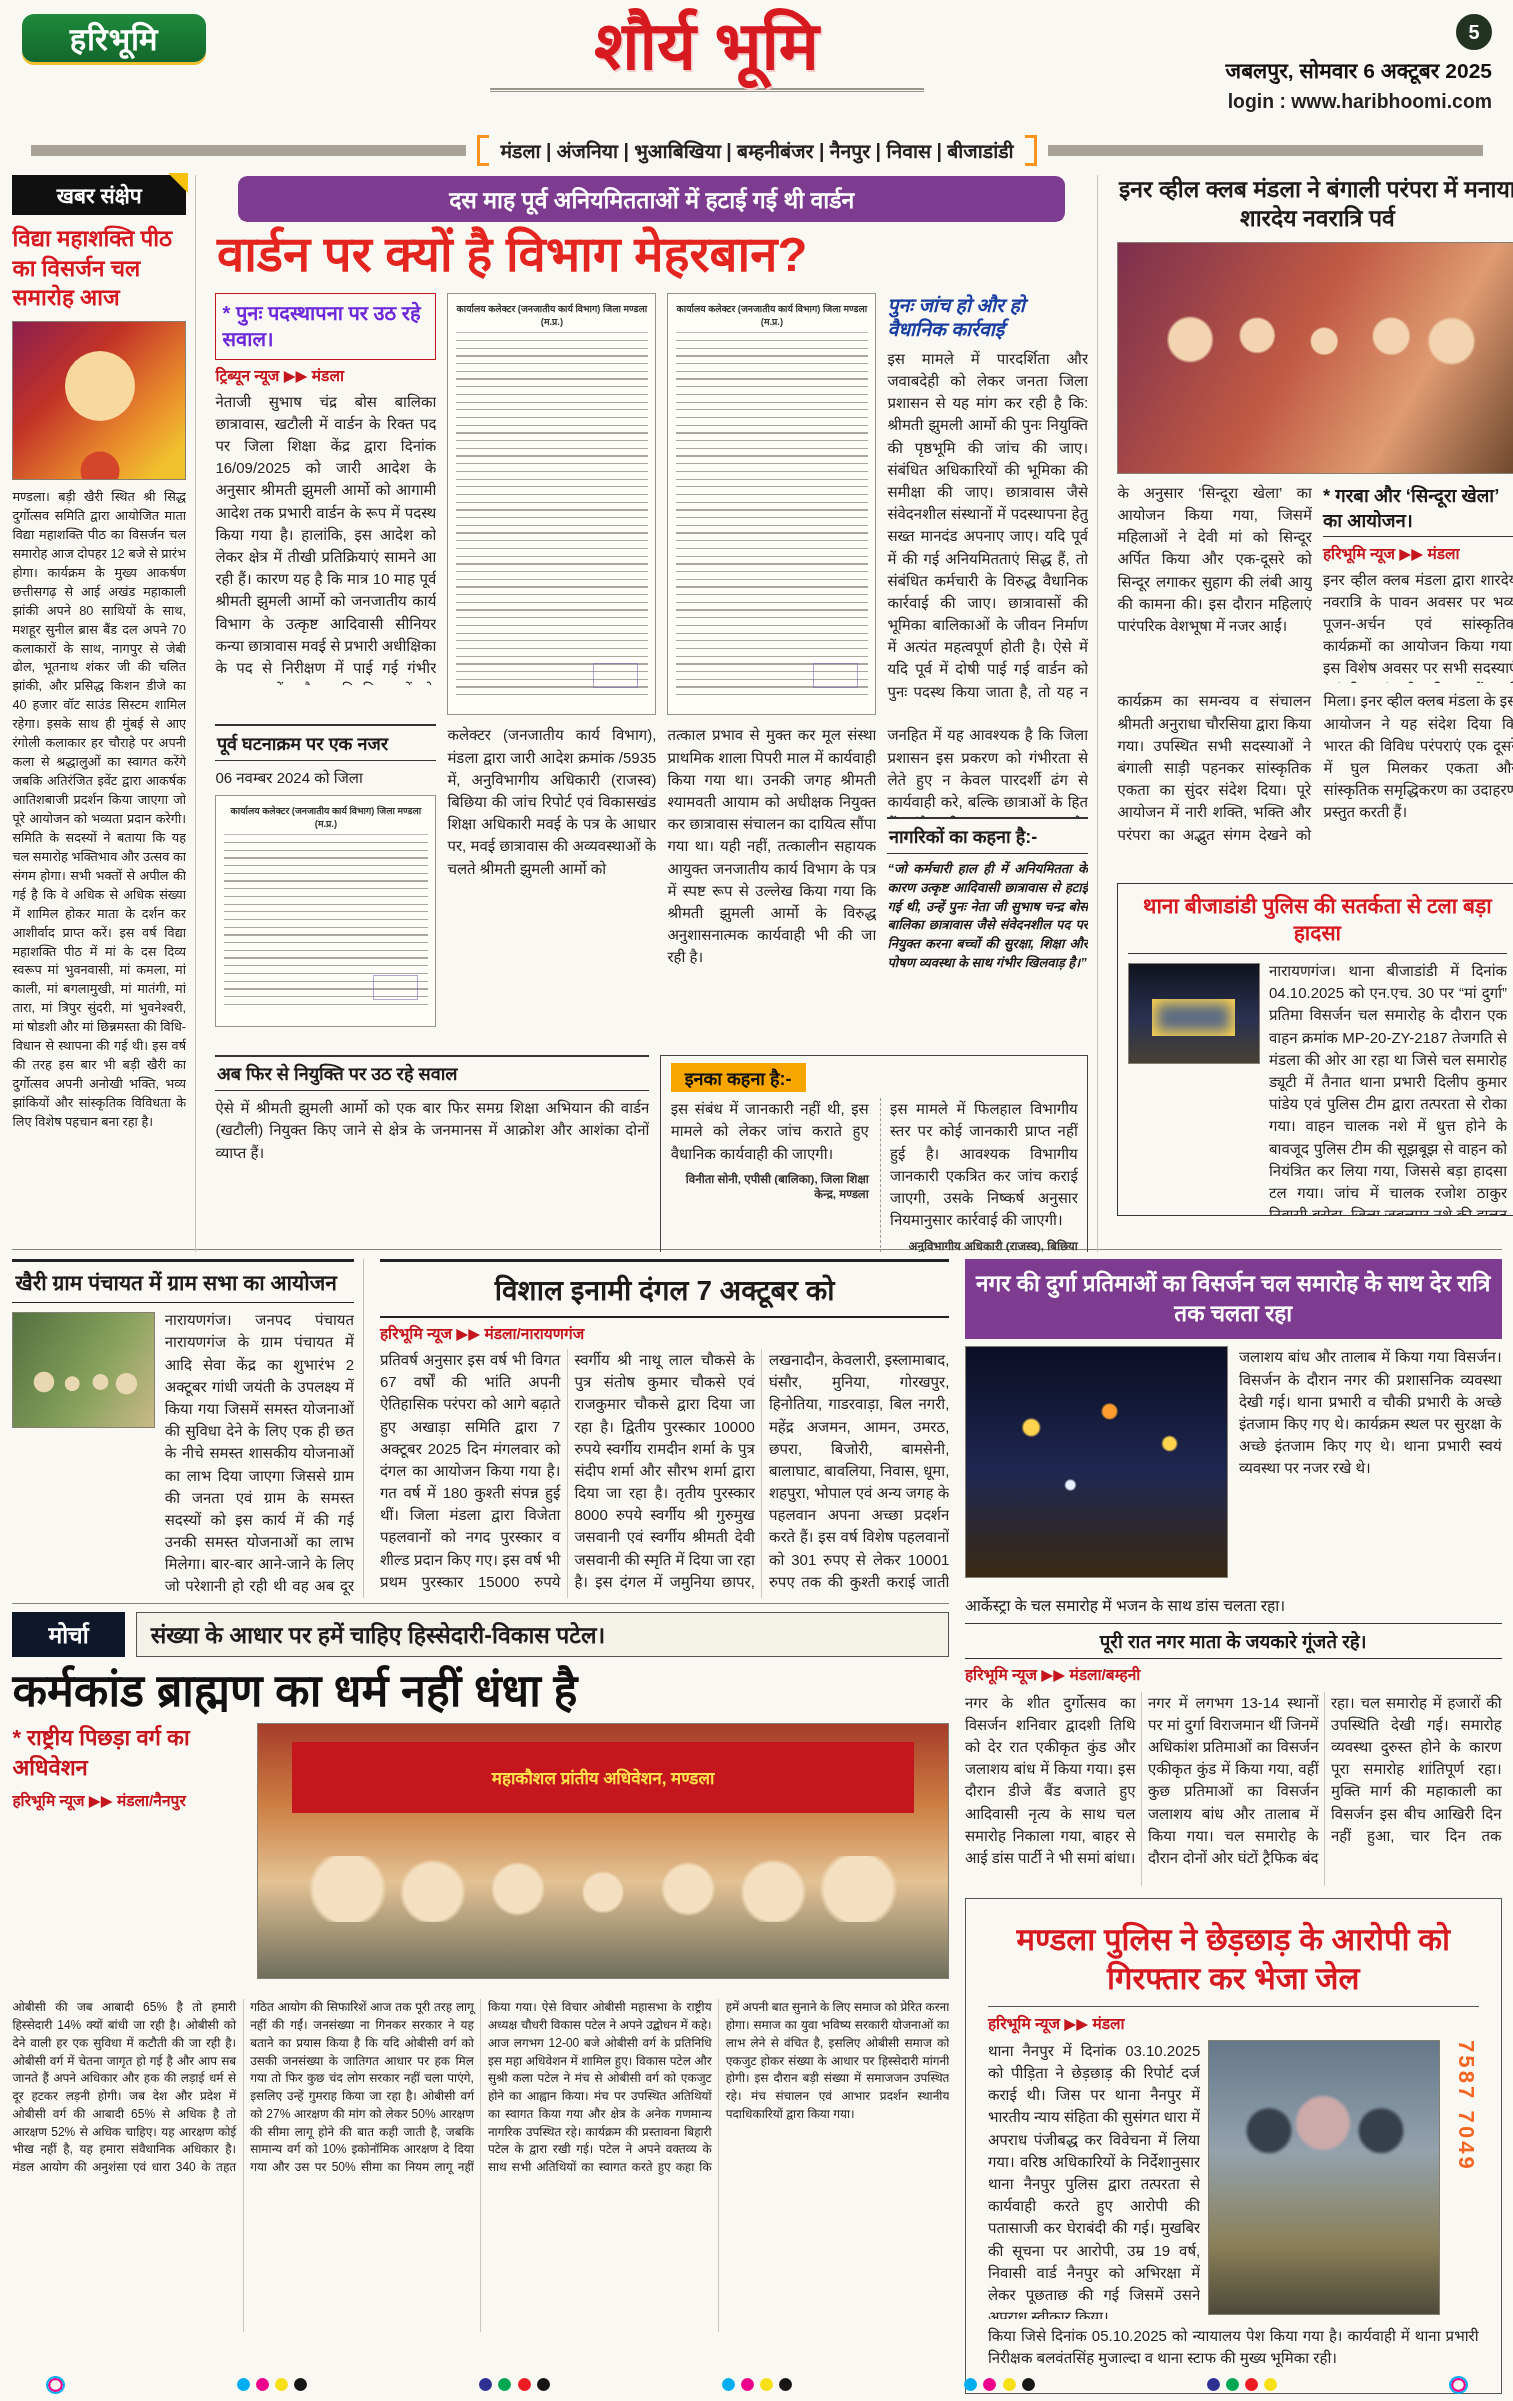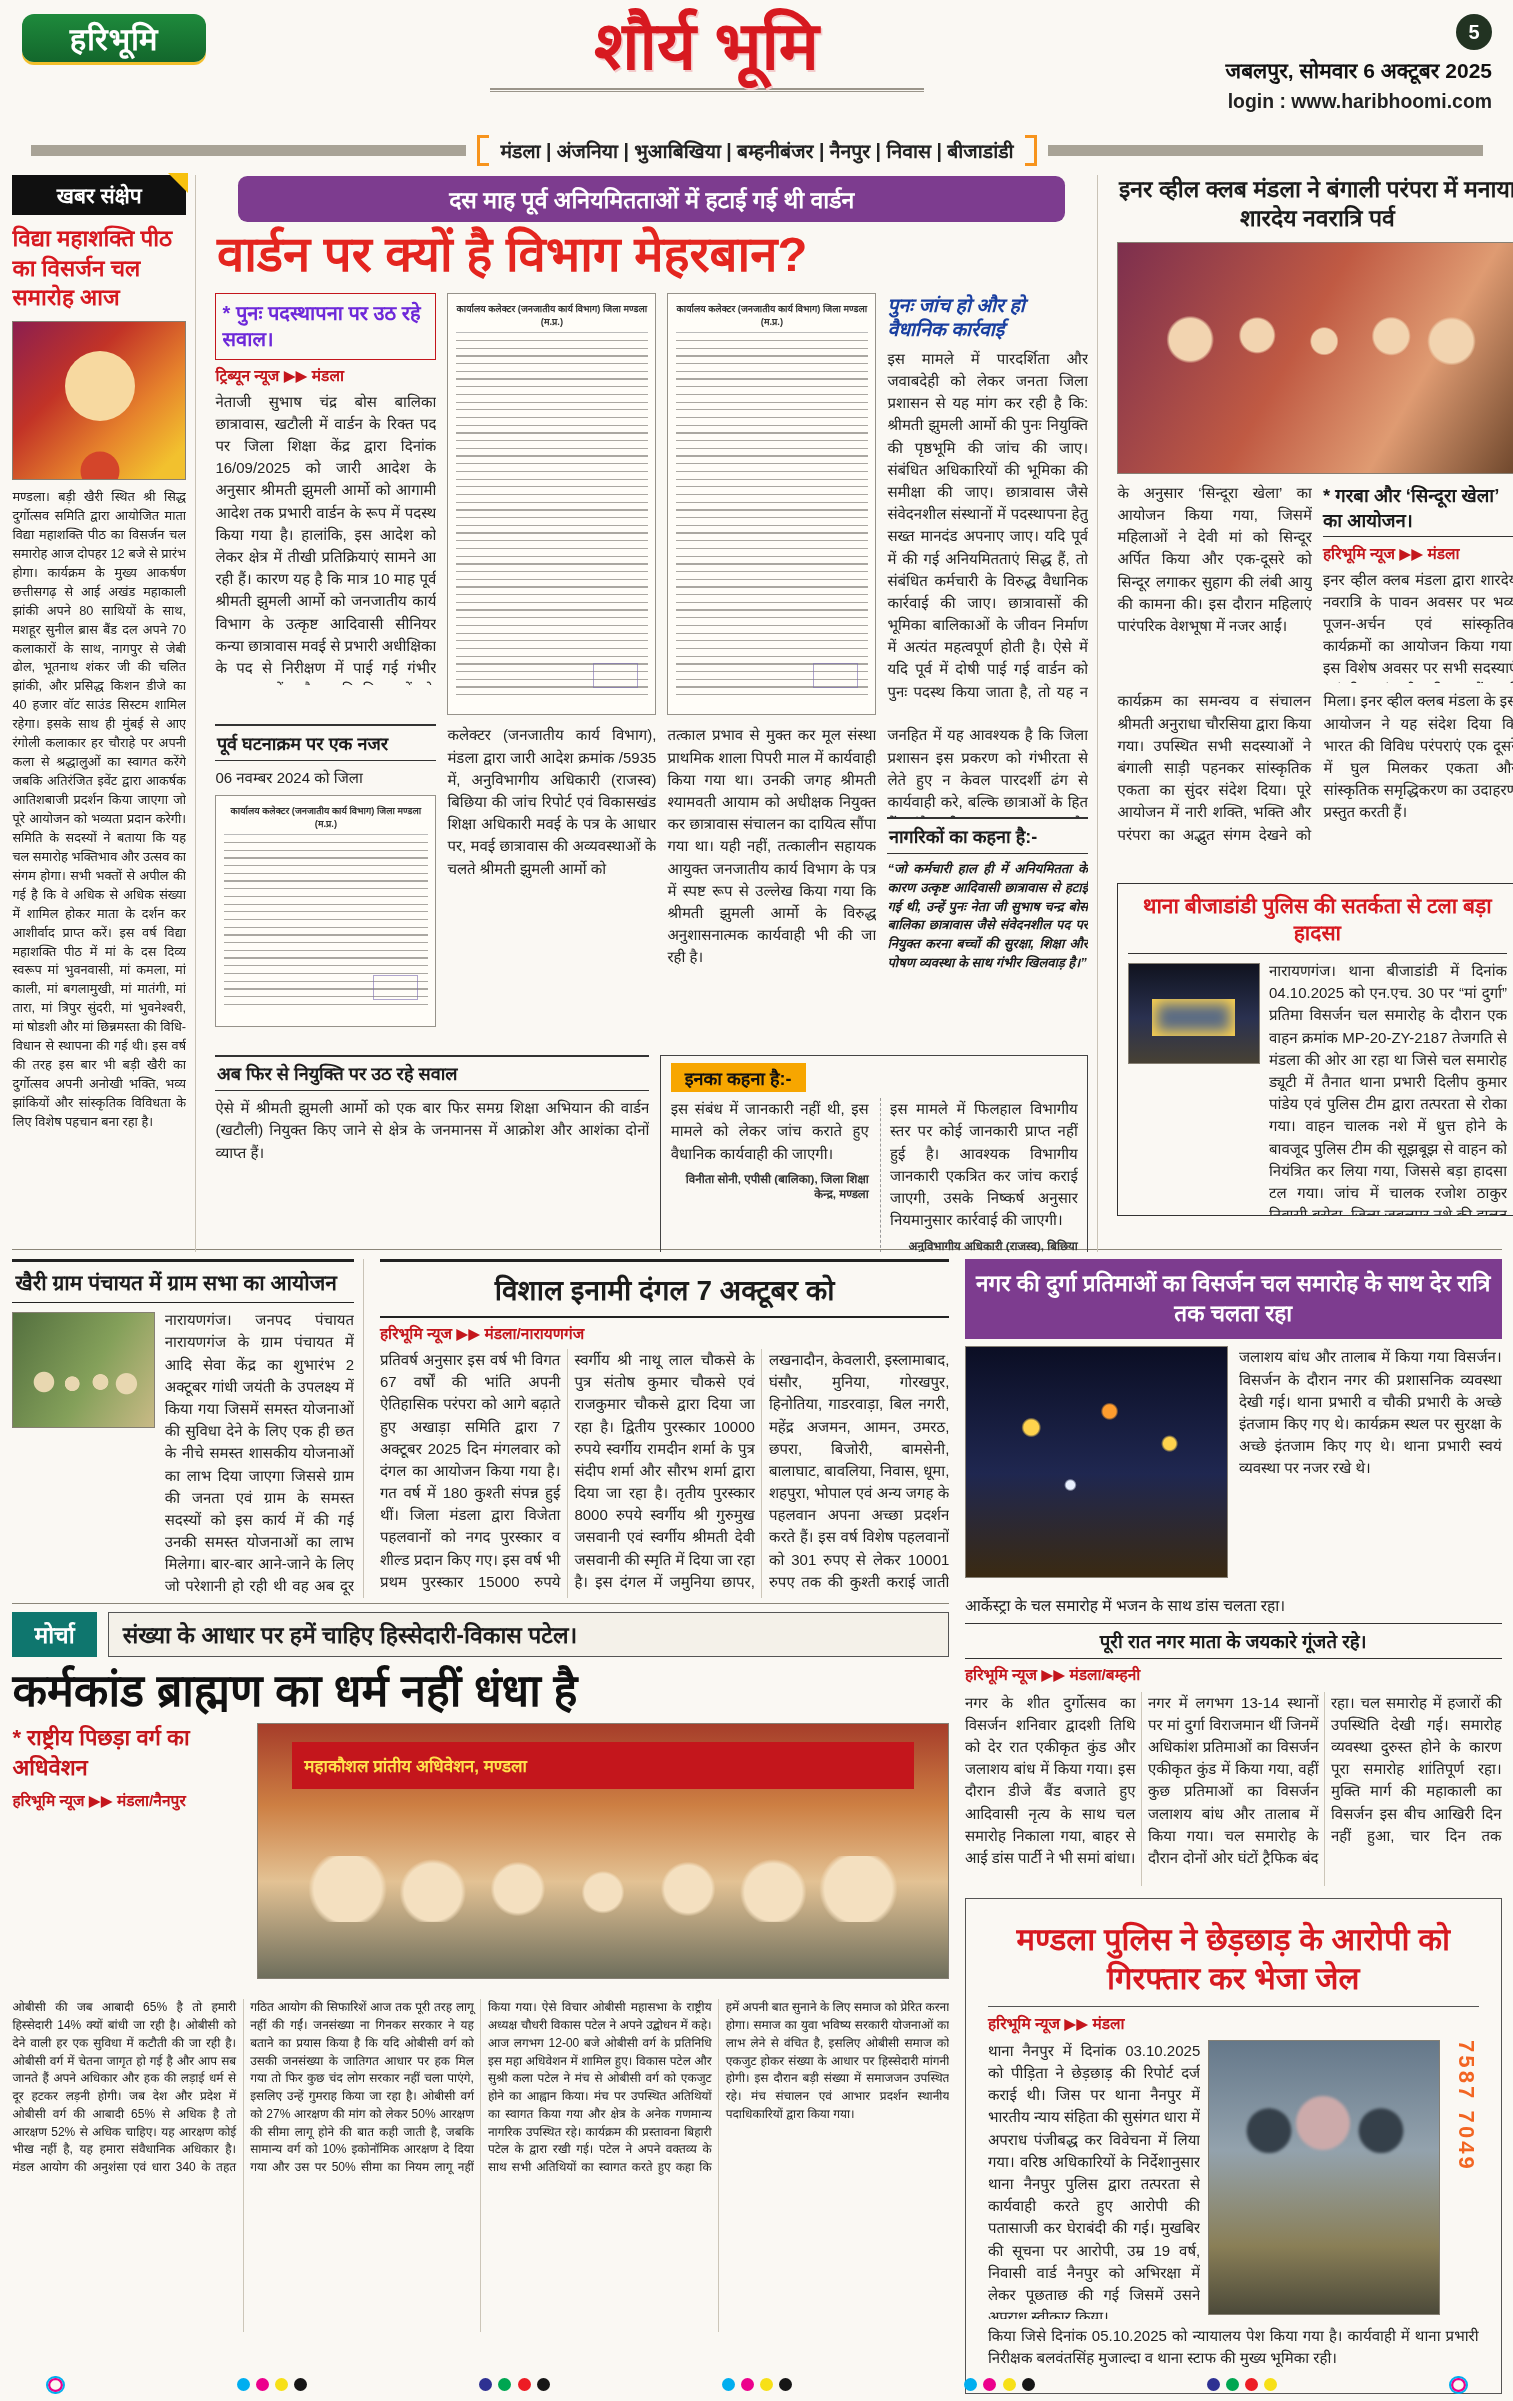--- a/index.html
+++ b/index.html
@@ -92,28 +92,28 @@
   
   .durga-banner { background:#7d3c8f; color:#fff; font-size:22.5px; font-weight:800; line-height:1.35; text-align:center; padding:9.3px 11px; }
   .durga-row { display:grid; grid-template-columns:263px 1fr; gap:11px; margin-top:7.7px; height:232px; overflow:hidden; }
   .photo-night { height:232px; background:linear-gradient(180deg,#0b0e24,#1f2750 55%,#3a2a12); background-image:radial-gradient(circle at 25% 35%, #ffd34d 0 3%, transparent 4%),radial-gradient(circle at 55% 28%, #ff9d2e 0 3%, transparent 4%),radial-gradient(circle at 78% 42%, #ffd34d 0 2.5%, transparent 3.5%),radial-gradient(circle at 40% 60%, #e8f0ff 0 2%, transparent 3%),linear-gradient(180deg,#0b0e24,#1f2750 55%,#3a2a12); }
   .durga-boldline { font-size:15.5px; font-weight:400; margin-top:16px; }
   .durga-subhead { font-size:18.6px; font-weight:700; text-align:center; border-top:1.5px solid #333; border-bottom:1.5px solid #333; padding:4.6px; margin-top:6.2px; }
   .durga-body { margin-top:6.2px; column-count:3; column-gap:12.4px; column-rule:0.8px solid #ccc6b8; height:194px; }
 
   
   .morcha-strip { display:flex; align-items:stretch; gap:11px; margin-top:7.7px; height:45px; }
-  .morcha-tab { background:#0f766e; color:#fff; font-size:23px; font-weight:800; display:flex; align-items:center; justify-content:center; padding:0 22px; }
+  .morcha-tab { background:#0f172a; color:#fff; font-size:23px; font-weight:800; display:flex; align-items:center; justify-content:center; padding:0 36px; }
   .morcha-strip-headline { flex:1; border:1.5px solid #555; font-size:23px; font-weight:800; display:flex; align-items:center; padding:0 14px; background:#f4f1e9; }
   .morcha-headline { font-size:45px; font-weight:800; line-height:1.1; margin:9.3px 0 7.7px 0; color:#111; }
   .morcha-toprow { display:grid; grid-template-columns:232px 1fr; gap:12.4px; height:267px; overflow:hidden; }
   .morcha-subhead { color:#c4161c; font-size:22px; font-weight:800; line-height:1.35; margin-bottom:6.2px; }
   .photo-stage { height:256px; background:linear-gradient(180deg,#a63d2a,#cd7f43 32%,#e3c294 62%,#6e6e5c); }
   .photo-stage::before { content:""; position:absolute; left:6%; top:52%; width:88%; height:26%; background:radial-gradient(circle at 8% 50%, #f4e0c0 0 6%, transparent 7%),radial-gradient(circle at 22% 55%, #f4e0c0 0 6%, transparent 7%),radial-gradient(circle at 36% 50%, #f4e0c0 0 6%, transparent 7%),radial-gradient(circle at 50% 55%, #f4e0c0 0 6%, transparent 7%),radial-gradient(circle at 64% 50%, #f4e0c0 0 6%, transparent 7%),radial-gradient(circle at 78% 55%, #f4e0c0 0 6%, transparent 7%),radial-gradient(circle at 92% 50%, #f4e0c0 0 6%, transparent 7%); }
-  .photo-banner-overlay { position:absolute; top:7%; left:5%; right:5%; background:#c4161c; color:#ffe14d; font-weight:800; font-size:17px; text-align:left; padding:12px; }
+  .photo-banner-overlay { position:absolute; top:7%; left:5%; right:5%; background:#c4161c; color:#ffe14d; font-weight:800; font-size:17px; text-align:center; padding:24px; }
   .morcha-body { margin-top:9.3px; column-count:4; column-gap:14px; column-rule:0.8px solid #ccc6b8; height:333px; font-size:12px; }
 
   
   .police-box { border:1.5px solid #555; margin-top:12.4px; padding:22px; height:496px; overflow:hidden; }
   .police-headline { color:#d71920; font-size:31px; font-weight:800; line-height:1.25; text-align:center; border-bottom:1.5px solid #555; padding-bottom:7.7px; }
   .police-row { display:grid; grid-template-columns:1fr 232px 31px; gap:7.7px; margin-top:6.2px; height:279px; overflow:hidden; }
   .photo-police { height:275px; background:linear-gradient(180deg,#65788a,#93a2ad 40%,#8a7f57 75%,#4c4a3a); }
   .photo-police::before { content:""; position:absolute; left:38%; top:20%; width:54px; height:54px; border-radius:50%; background:#caa; filter:blur(1.5px); box-shadow:-54px 7.7px 0 -4.6px #35404a, 58px 7.7px 0 -4.6px #35404a; }
   .side-num { writing-mode:vertical-rl; color:#f26522; font-weight:800; font-size:22px; letter-spacing:3.1px; }
   .police-footer { margin-top:6.2px; }

